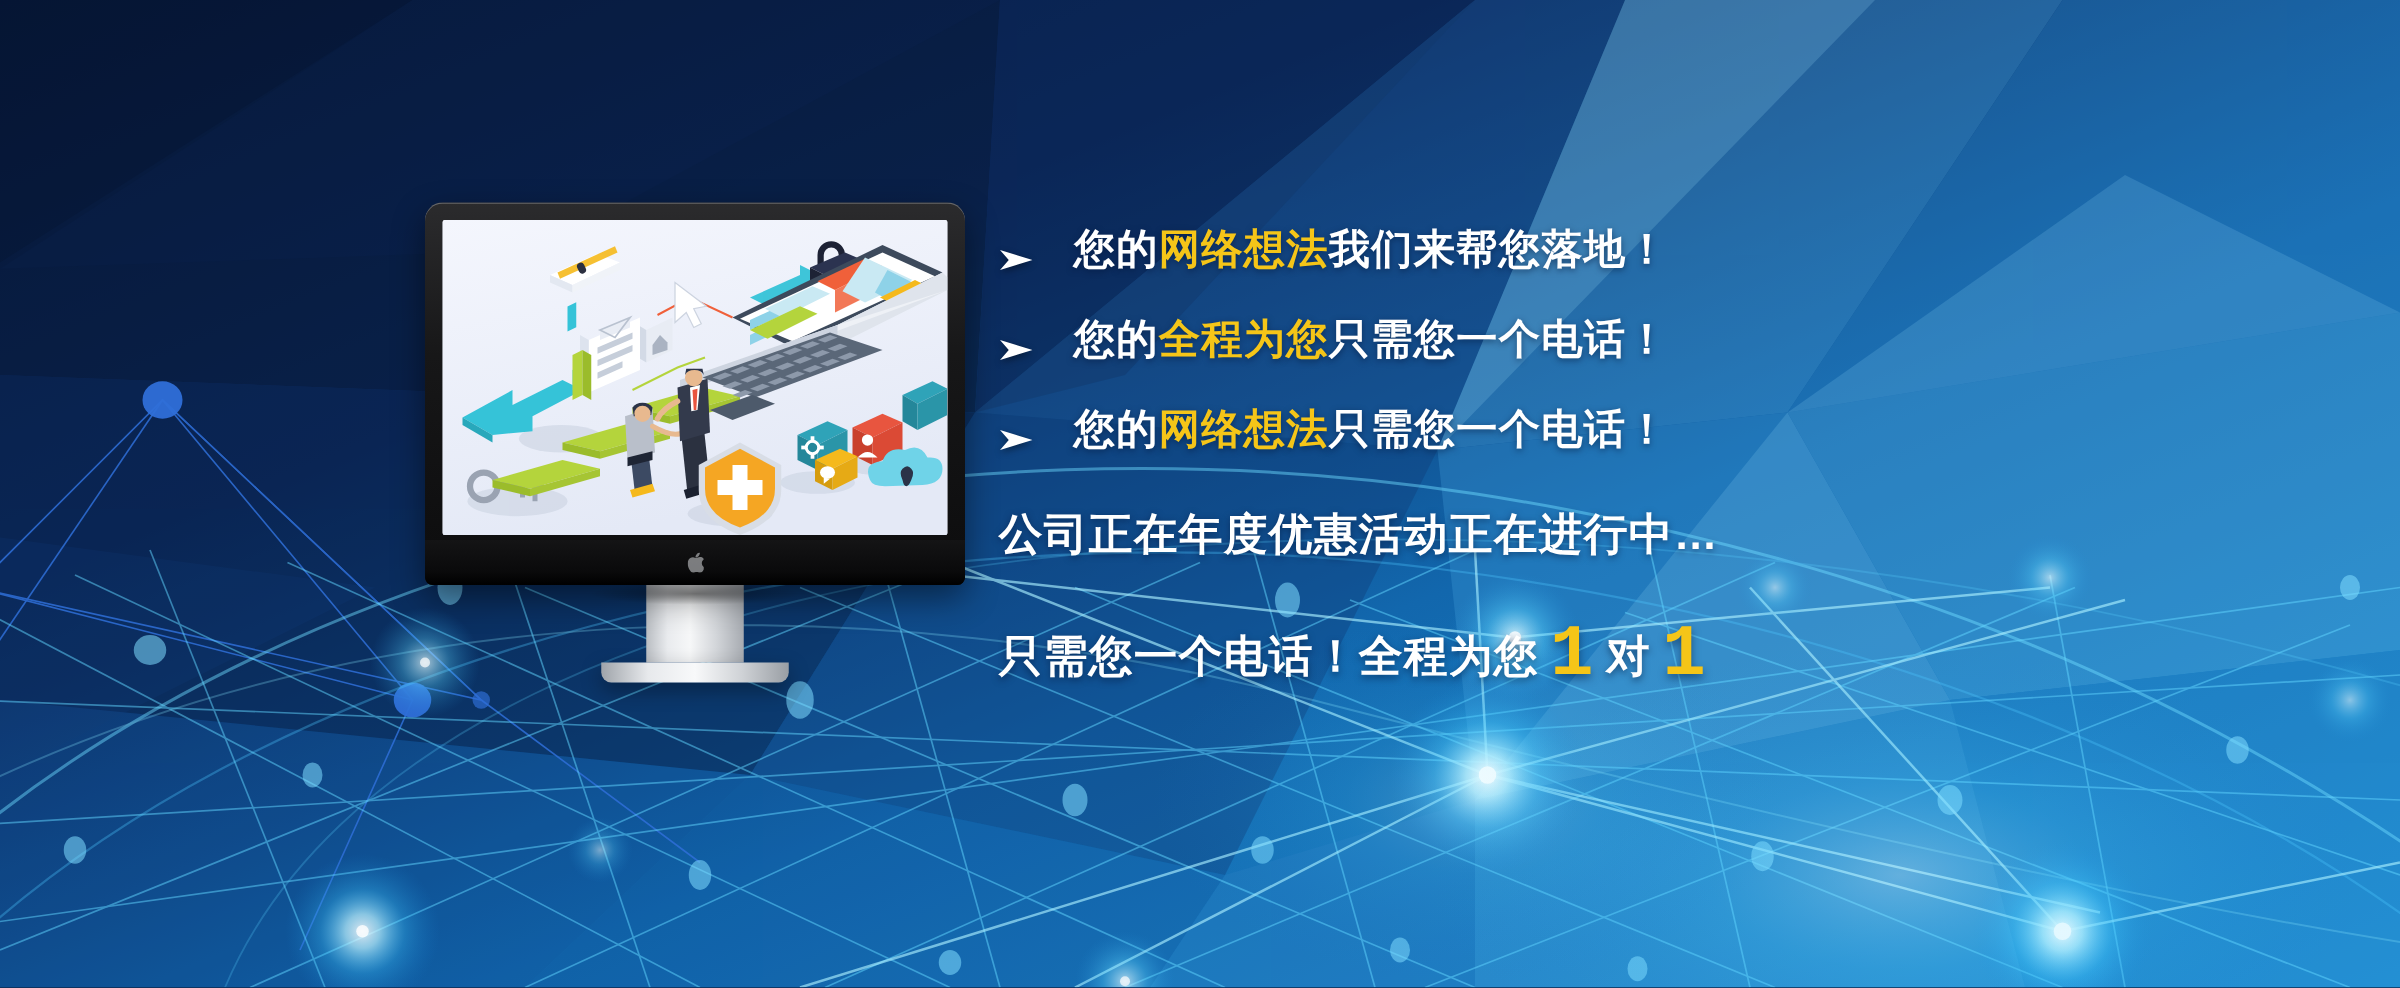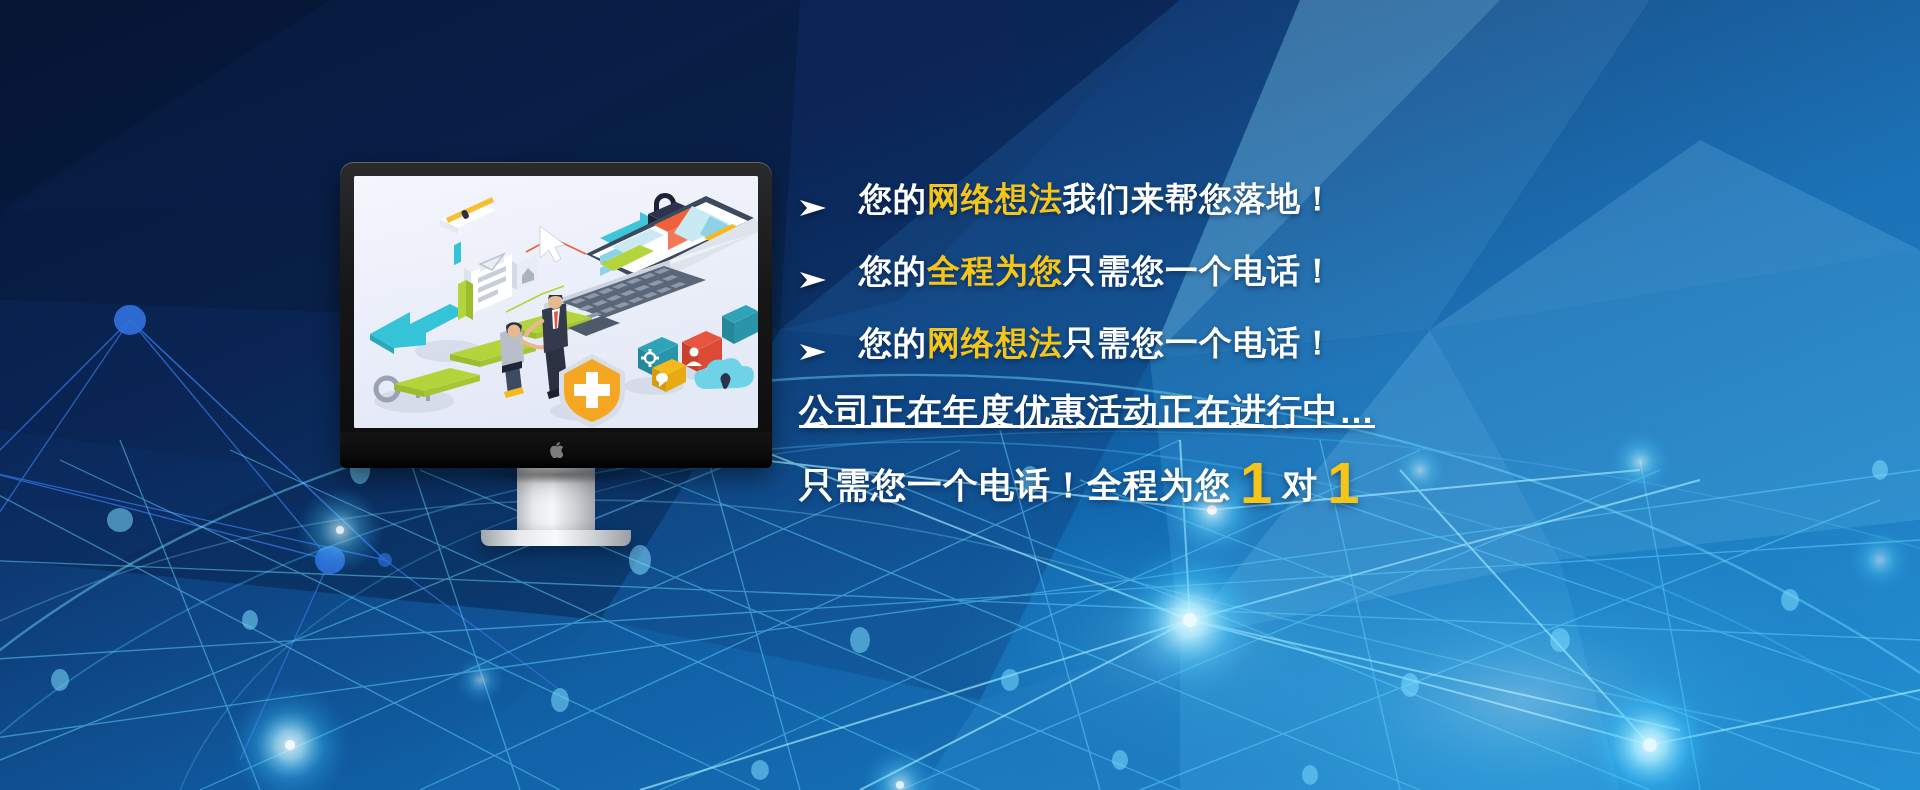--- a/index.html
+++ b/index.html
@@ -65,22 +65,22 @@
   .bullet-text{
     font-size:33px;font-weight:bold;color:#ffffff;letter-spacing:1px;
     text-shadow:0 2px 5px rgba(0,20,55,.55);white-space:nowrap;
   }
   .hl{color:#f5c518;}
 
   .promo{
     font-size:35px;font-weight:bold;color:#ffffff;letter-spacing:1px;
     white-space:nowrap;text-shadow:0 2px 6px rgba(0,20,55,.55);
   }
-  #promo-line1{margin-top:22px;margin-left:4px;text-decoration:underline;}
-  #promo-line2{margin-top:22px;margin-left:4px;display:flex;align-items:flex-end;}
+  #promo-line1{margin-top:38px;margin-left:4px;}
+  #promo-line2{margin-top:48px;margin-left:4px;display:flex;align-items:center;font-family:Liberation Mono, monospace;}
   .big-num{
     font-size:58px;color:#f5c518;font-weight:bold;
     padding:0 9px;line-height:.9;
     text-shadow:0 3px 7px rgba(0,20,55,.5);
   }
   .sep-word{font-size:35px;}
 </style>
 </head>
 <body>
 

